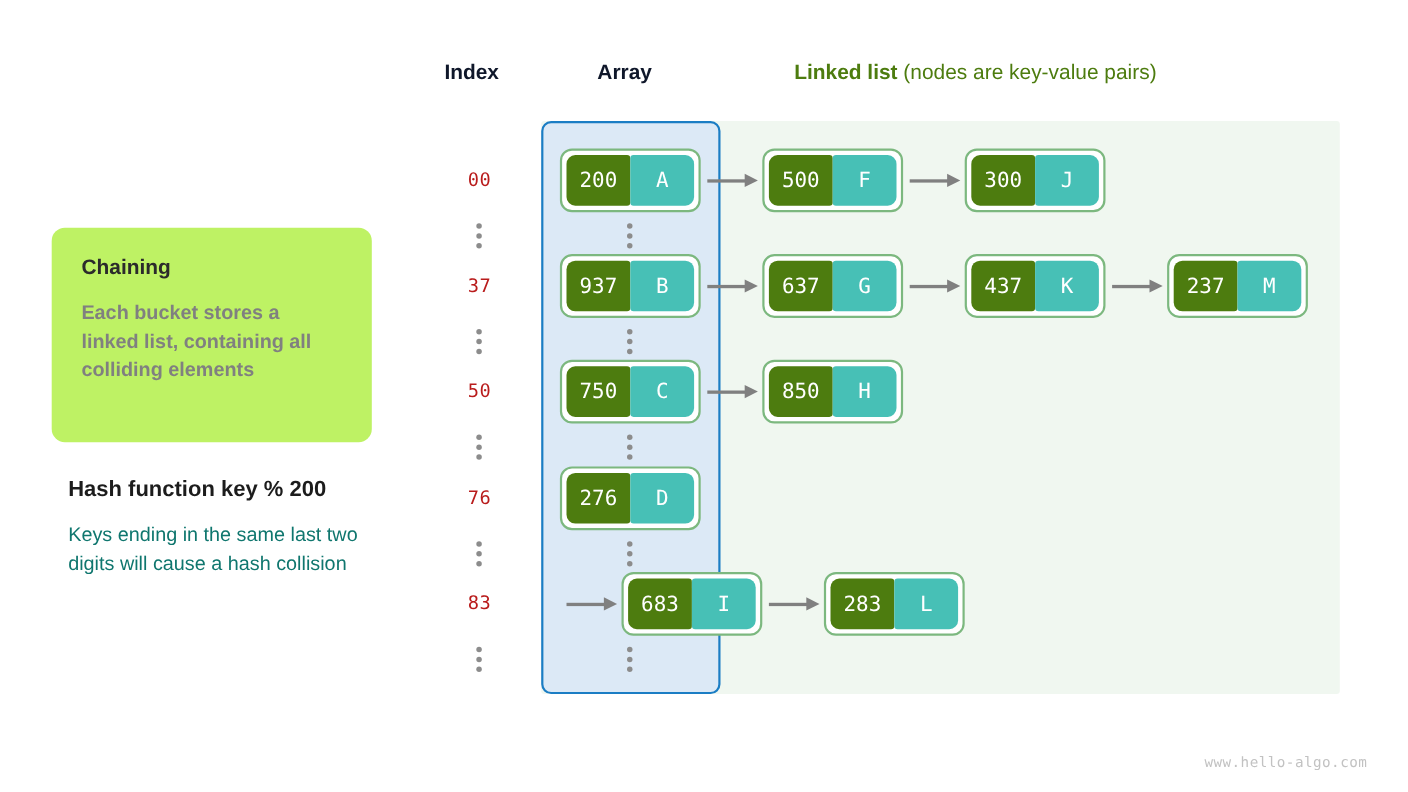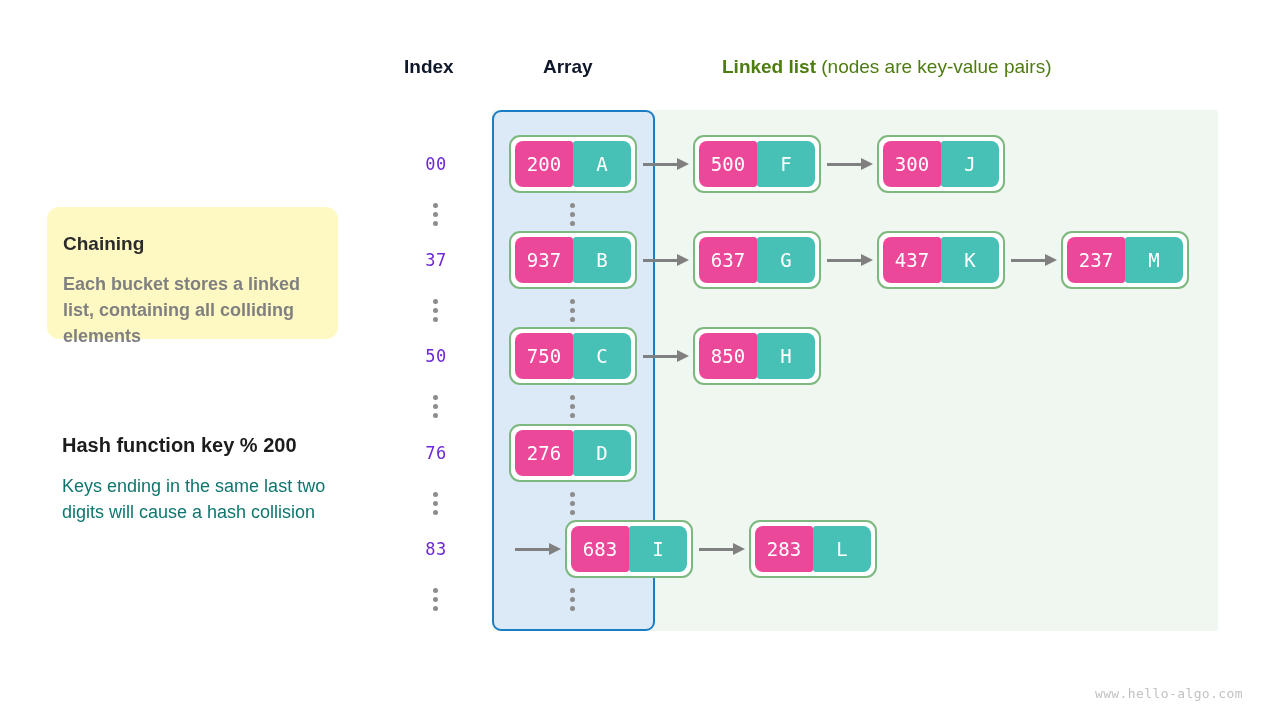--- a/index.html
+++ b/index.html
@@ -79,21 +79,21 @@
     display: flex;
     align-items: center;
   }
   .row-index {
     position: absolute;
     left: 406px;
     width: 60px;
     text-align: center;
     font-family: "DejaVu Sans Mono", monospace;
     font-size: 17px;
-    color: #6d28d9;
+    color: #b91c1c;
     letter-spacing: 0.5px;
   }
   .row-nodes {
     position: absolute;
     left: 509px;
     display: flex;
     align-items: center;
   }
 
   
@@ -115,21 +115,21 @@
     display: flex;
     align-items: center;
     justify-content: center;
     font-family: "DejaVu Sans Mono", monospace;
     font-size: 19px;
     color: #ffffff;
     box-sizing: border-box;
   }
   .node-key {
     width: 60px;
-    background: #ec4899;
+    background: #4d7c0f;
     border-radius: 8px 3px 3px 8px;
   }
   .node-val {
     width: 60px;
     background: #47c0b6;
     border-radius: 3px 8px 8px 3px;
   }
 
   
   .arrow {
@@ -173,25 +173,25 @@
   .dots span:last-child { margin-bottom: 0; }
   .dots-index { left: 433px; }
   .dots-array { left: 570px; }
 
   
   .callout {
     position: absolute;
     left: 47px;
     top: 207px;
     width: 291px;
-    height: 132px;
-    background: #fef9c3;
+    height: 195px;
+    background: #bef264;
     border-radius: 12px;
     box-sizing: border-box;
-    padding: 26px 30px 0 16px;
+    padding: 26px 30px 0 27px;
   }
   .callout-title {
     font-size: 19px;
     font-weight: bold;
     color: #2b2b2b;
     margin: 0 0 16px 0;
   }
   .callout-body {
     font-size: 18px;
     color: #808080;

